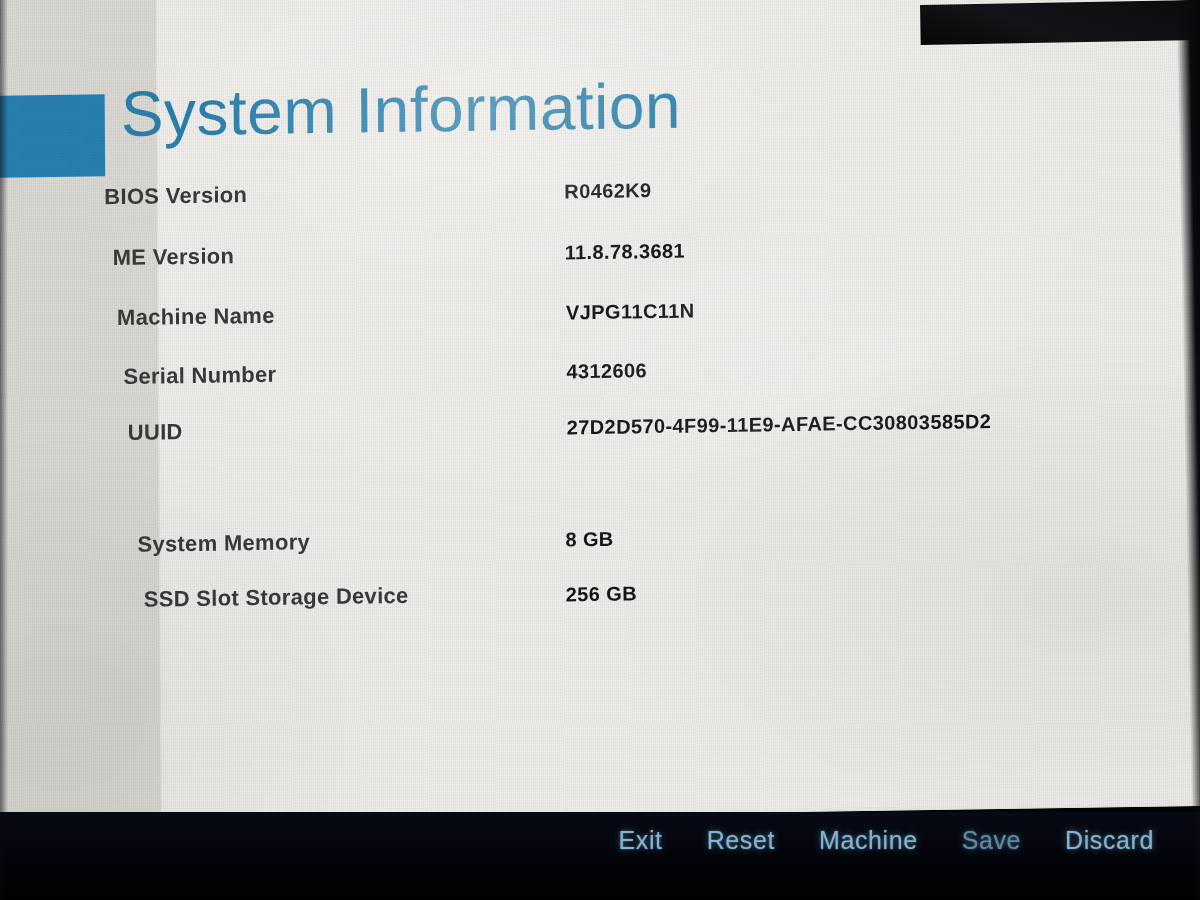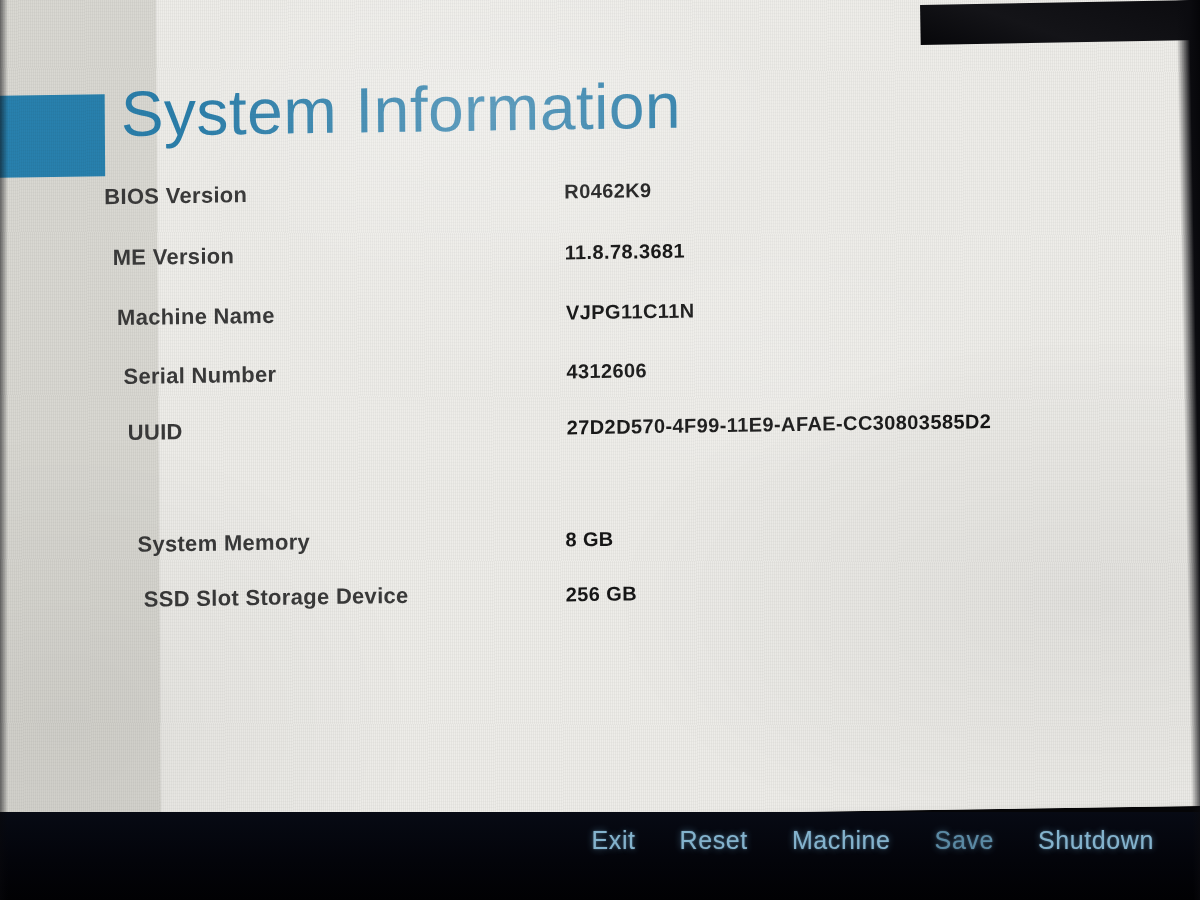--- a/index.html
+++ b/index.html
@@ -264,21 +264,21 @@
 
     <div class="glare"></div>
   </div>
 
   <div id="actionbar">
     <div class="bar-inner">
       <div class="action-btn">Exit</div>
       <div class="action-btn">Reset</div>
       <div class="action-btn">Machine</div>
       <div class="action-btn dim">Save</div>
-      <div class="action-btn">Shutdown</div>
+      <div class="action-btn">Discard</div>
     </div>
   </div>
 
   <div class="bezel bezel-top-right"></div>
   <div class="bezel bezel-right"></div>
   <div class="bezel bezel-left"></div>
 
 </div>
 
 </body></html>

